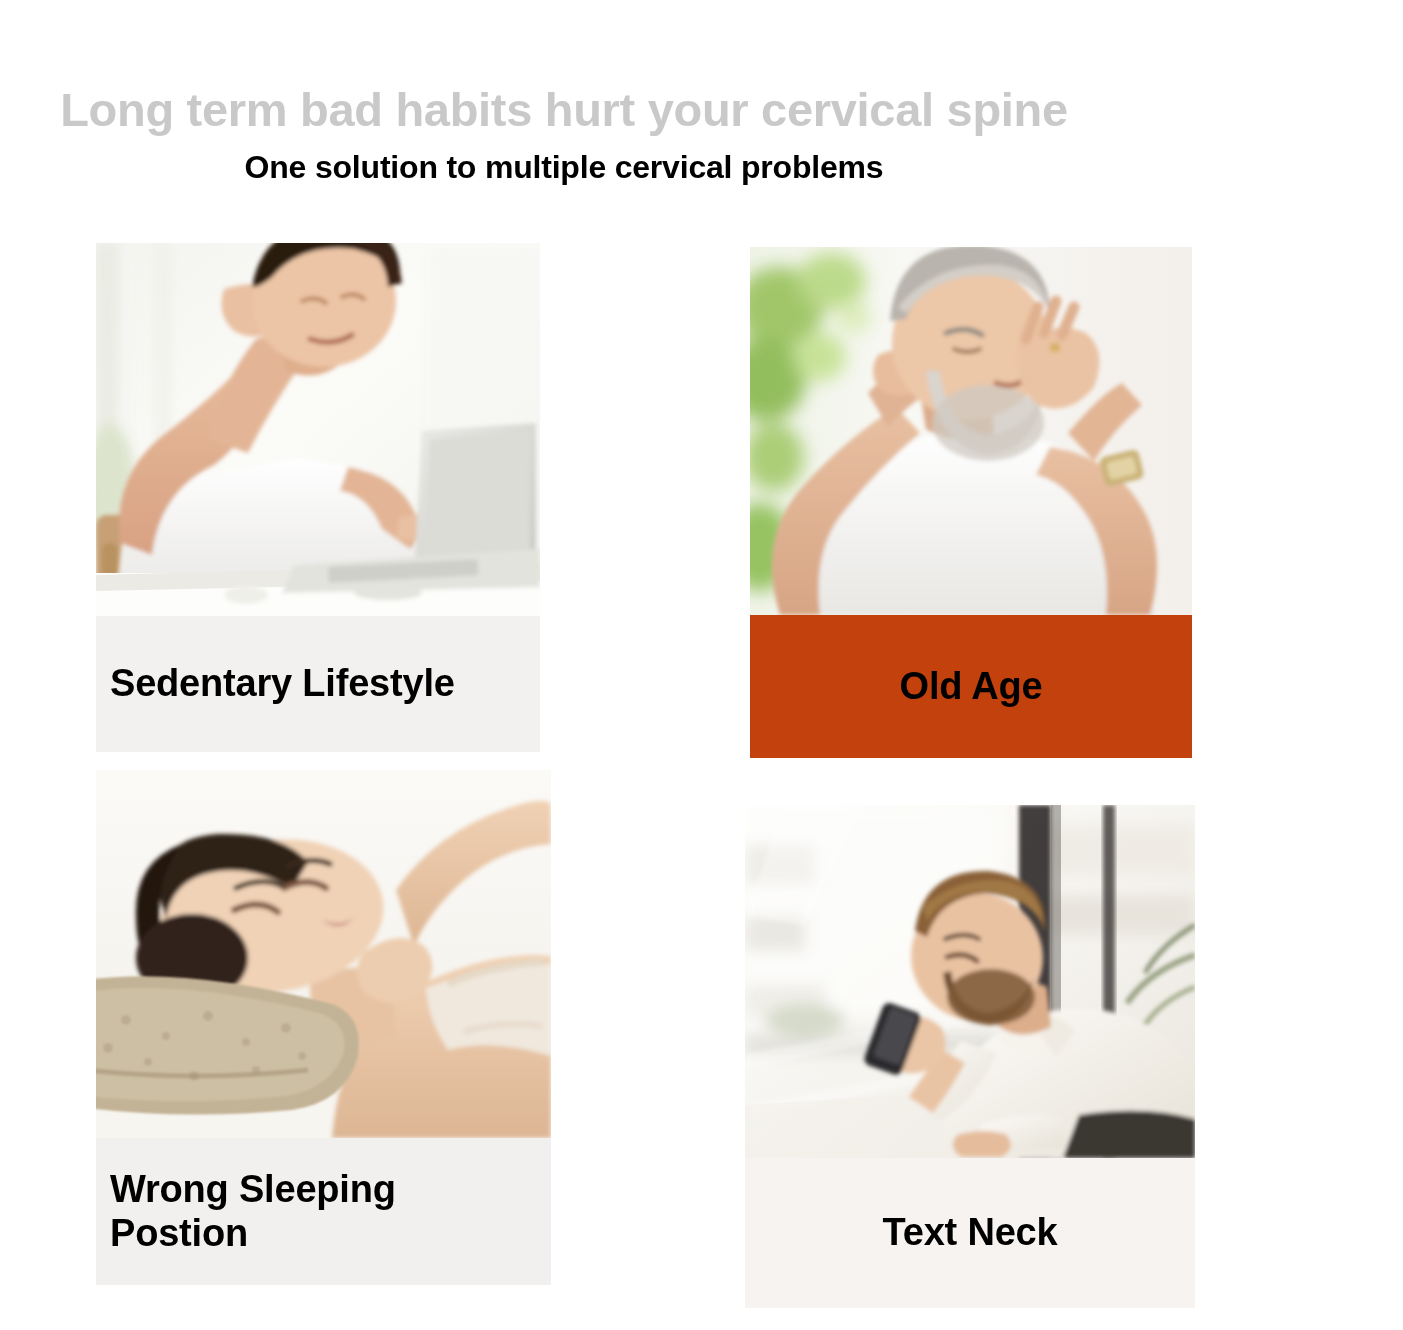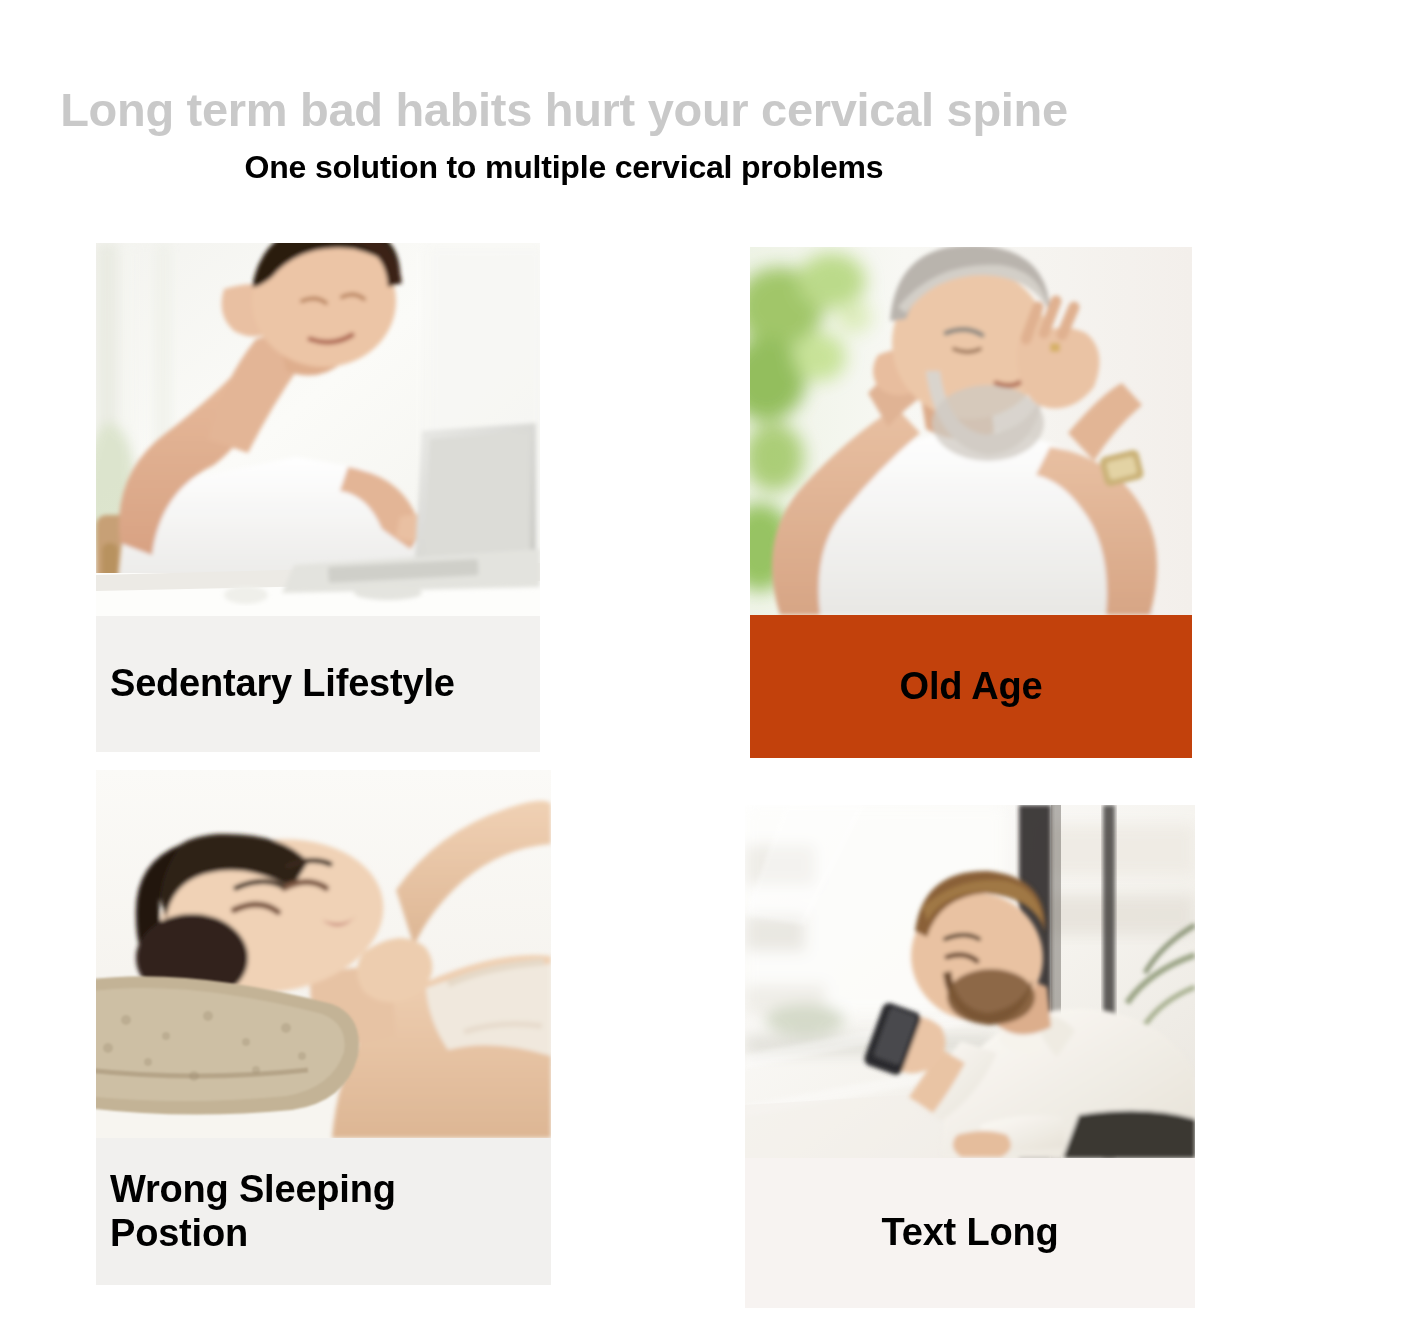--- a/index.html
+++ b/index.html
@@ -440,15 +440,15 @@
           <rect x="140" y="196" width="40" height="66" rx="7" transform="rotate(20 140 196)" fill="#2b2b2d"></rect>
           <rect x="146" y="202" width="28" height="52" rx="4" transform="rotate(20 146 202)" fill="#4a4a4e"></rect>
 
           <path d="M236 320 Q276 306 318 312 L320 342 Q272 348 234 342 Z" fill="url(#t1shirt)"></path>
           <path d="M212 330 Q240 322 262 330 Q272 344 256 352 L216 352 Q202 342 212 330 Z" fill="#e5bd9c"></path>
         </g>
       </svg>
     </div>
   </div>
   <div class="card-caption align-center">
-    <span class="caption-text">Text Long</span>
+    <span class="caption-text">Text Neck</span>
   </div>
 </div>
 
 </body></html>

